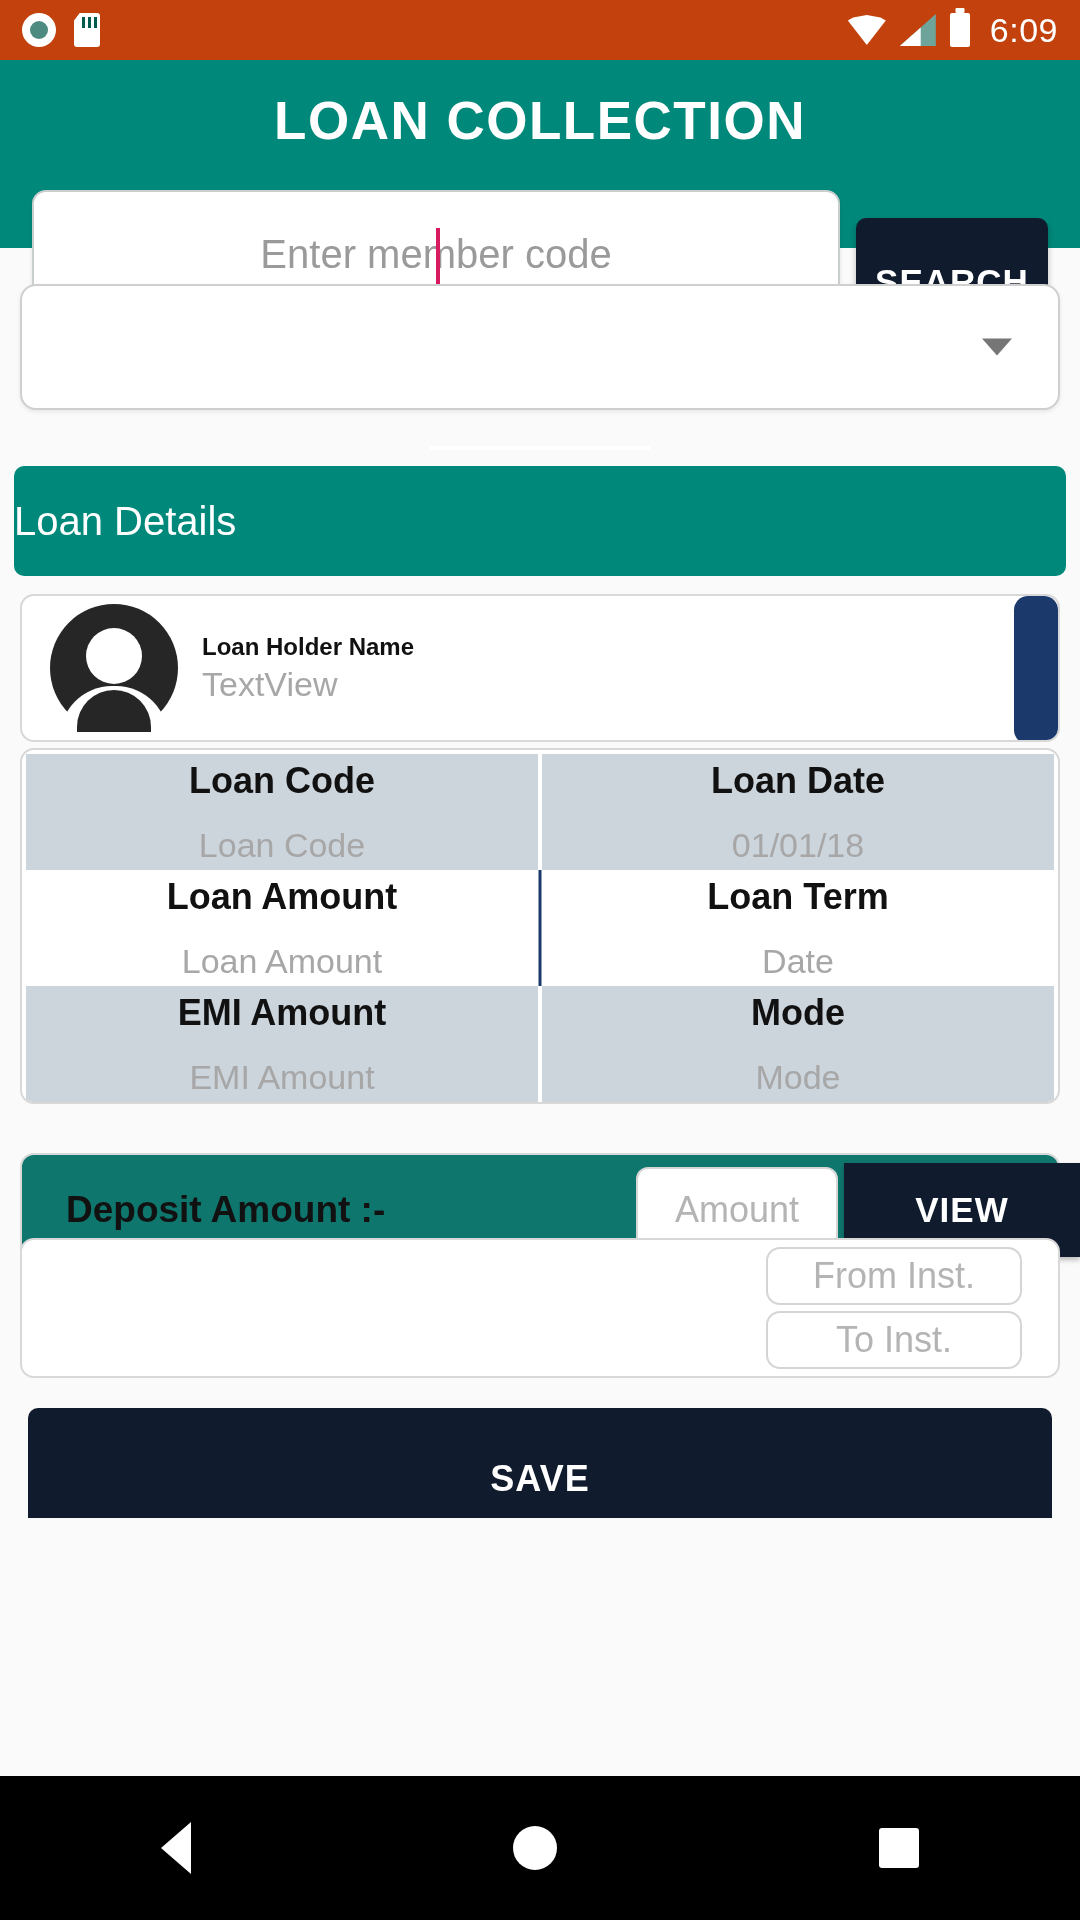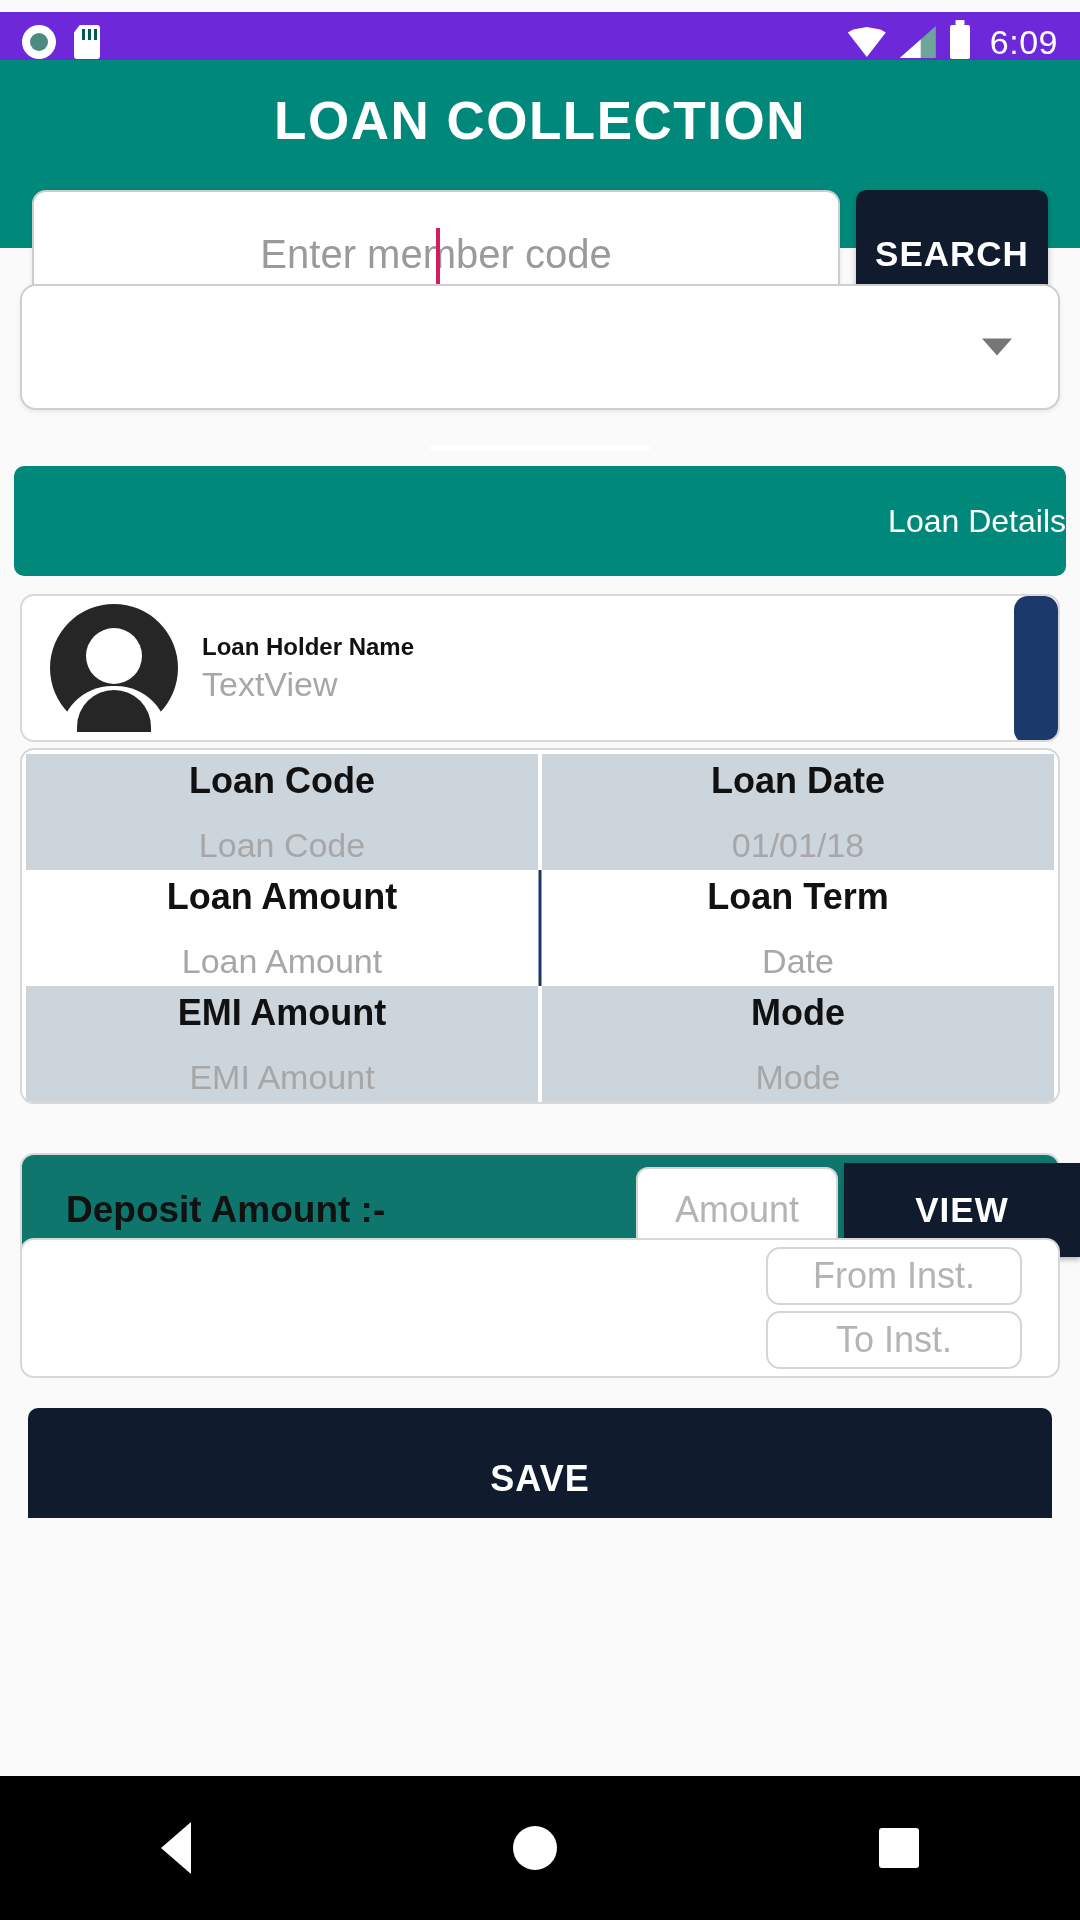--- a/index.html
+++ b/index.html
@@ -16,24 +16,24 @@
     position: relative;
     width: 1080px;
     height: 1920px;
     background: #fafafa;
     overflow: hidden;
   }
 
   
   .status-bar {
     position: absolute;
-    top: 12px; left: 0;
+    top: 0; left: 0;
     width: 1080px;
     height: 60px;
-    background: #6d28d9;
+    background: #c2410c;
     display: flex;
     align-items: center;
     padding: 4px 22px;
   }
   .status-left { display: flex; align-items: center; gap: 18px; }
   .status-right {
     margin-left: auto;
     display: flex;
     align-items: center;
     gap: 14px;
@@ -167,20 +167,21 @@
     height: 128px;
     background: #101c2e;
     color: #ffffff;
     border: none;
     border-radius: 10px;
     font-size: 35px;
     font-weight: bold;
     letter-spacing: 1px;
     font-family: "Liberation Sans", sans-serif;
     box-shadow: 0 3px 6px rgba(0,0,0,0.25);
+    margin-top: 28px;
   }
 
   
   .spinner {
     position: absolute;
     top: 284px; left: 20px;
     width: 1040px;
     height: 126px;
     background: #ffffff;
     border: 2px solid #cfcfcf;
@@ -211,23 +212,23 @@
   
   .loan-banner {
     position: absolute;
     top: 466px; left: 14px;
     width: 1052px;
     height: 110px;
     background: #00897b;
     border-radius: 10px;
     display: flex;
     align-items: center;
-    justify-content: flex-end;
+    justify-content: flex-start;
     color: #ffffff;
-    font-size: 32px;
+    font-size: 40px;
   }
 
   
   .holder-card {
     position: absolute;
     top: 594px; left: 20px;
     width: 1040px;
     height: 148px;
     background: #ffffff;
     border: 2px solid #d8d8d8;

